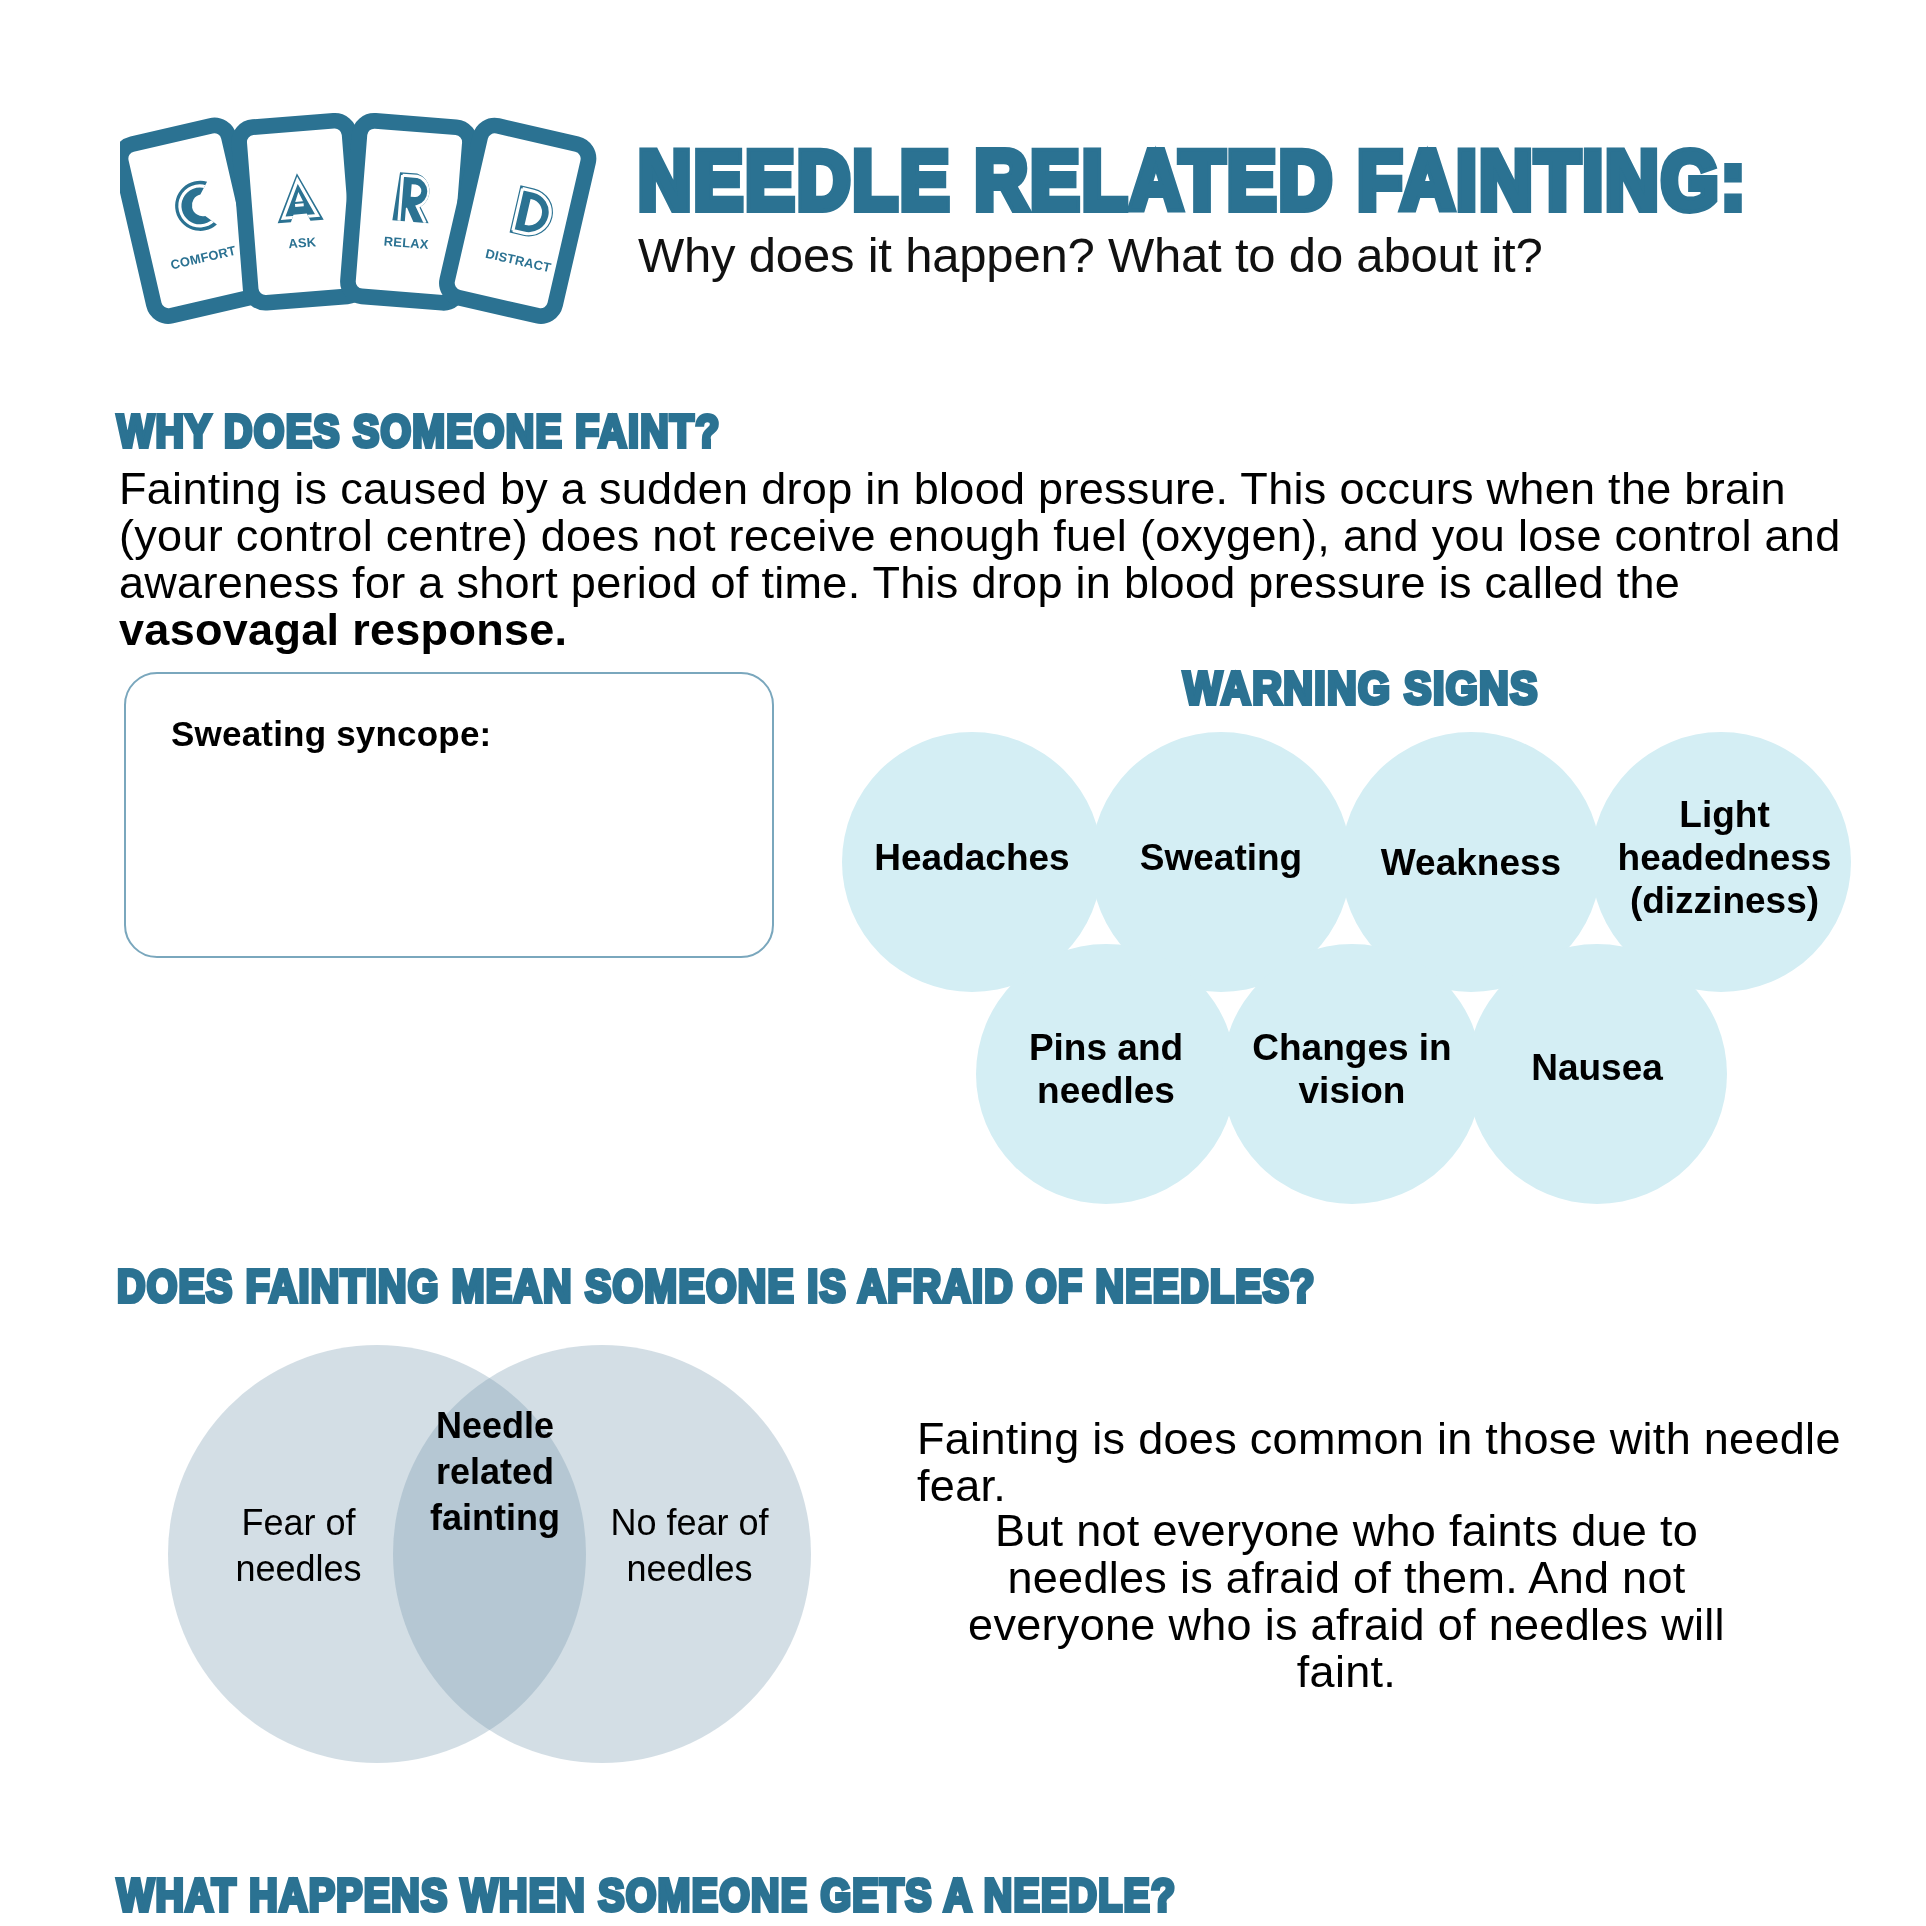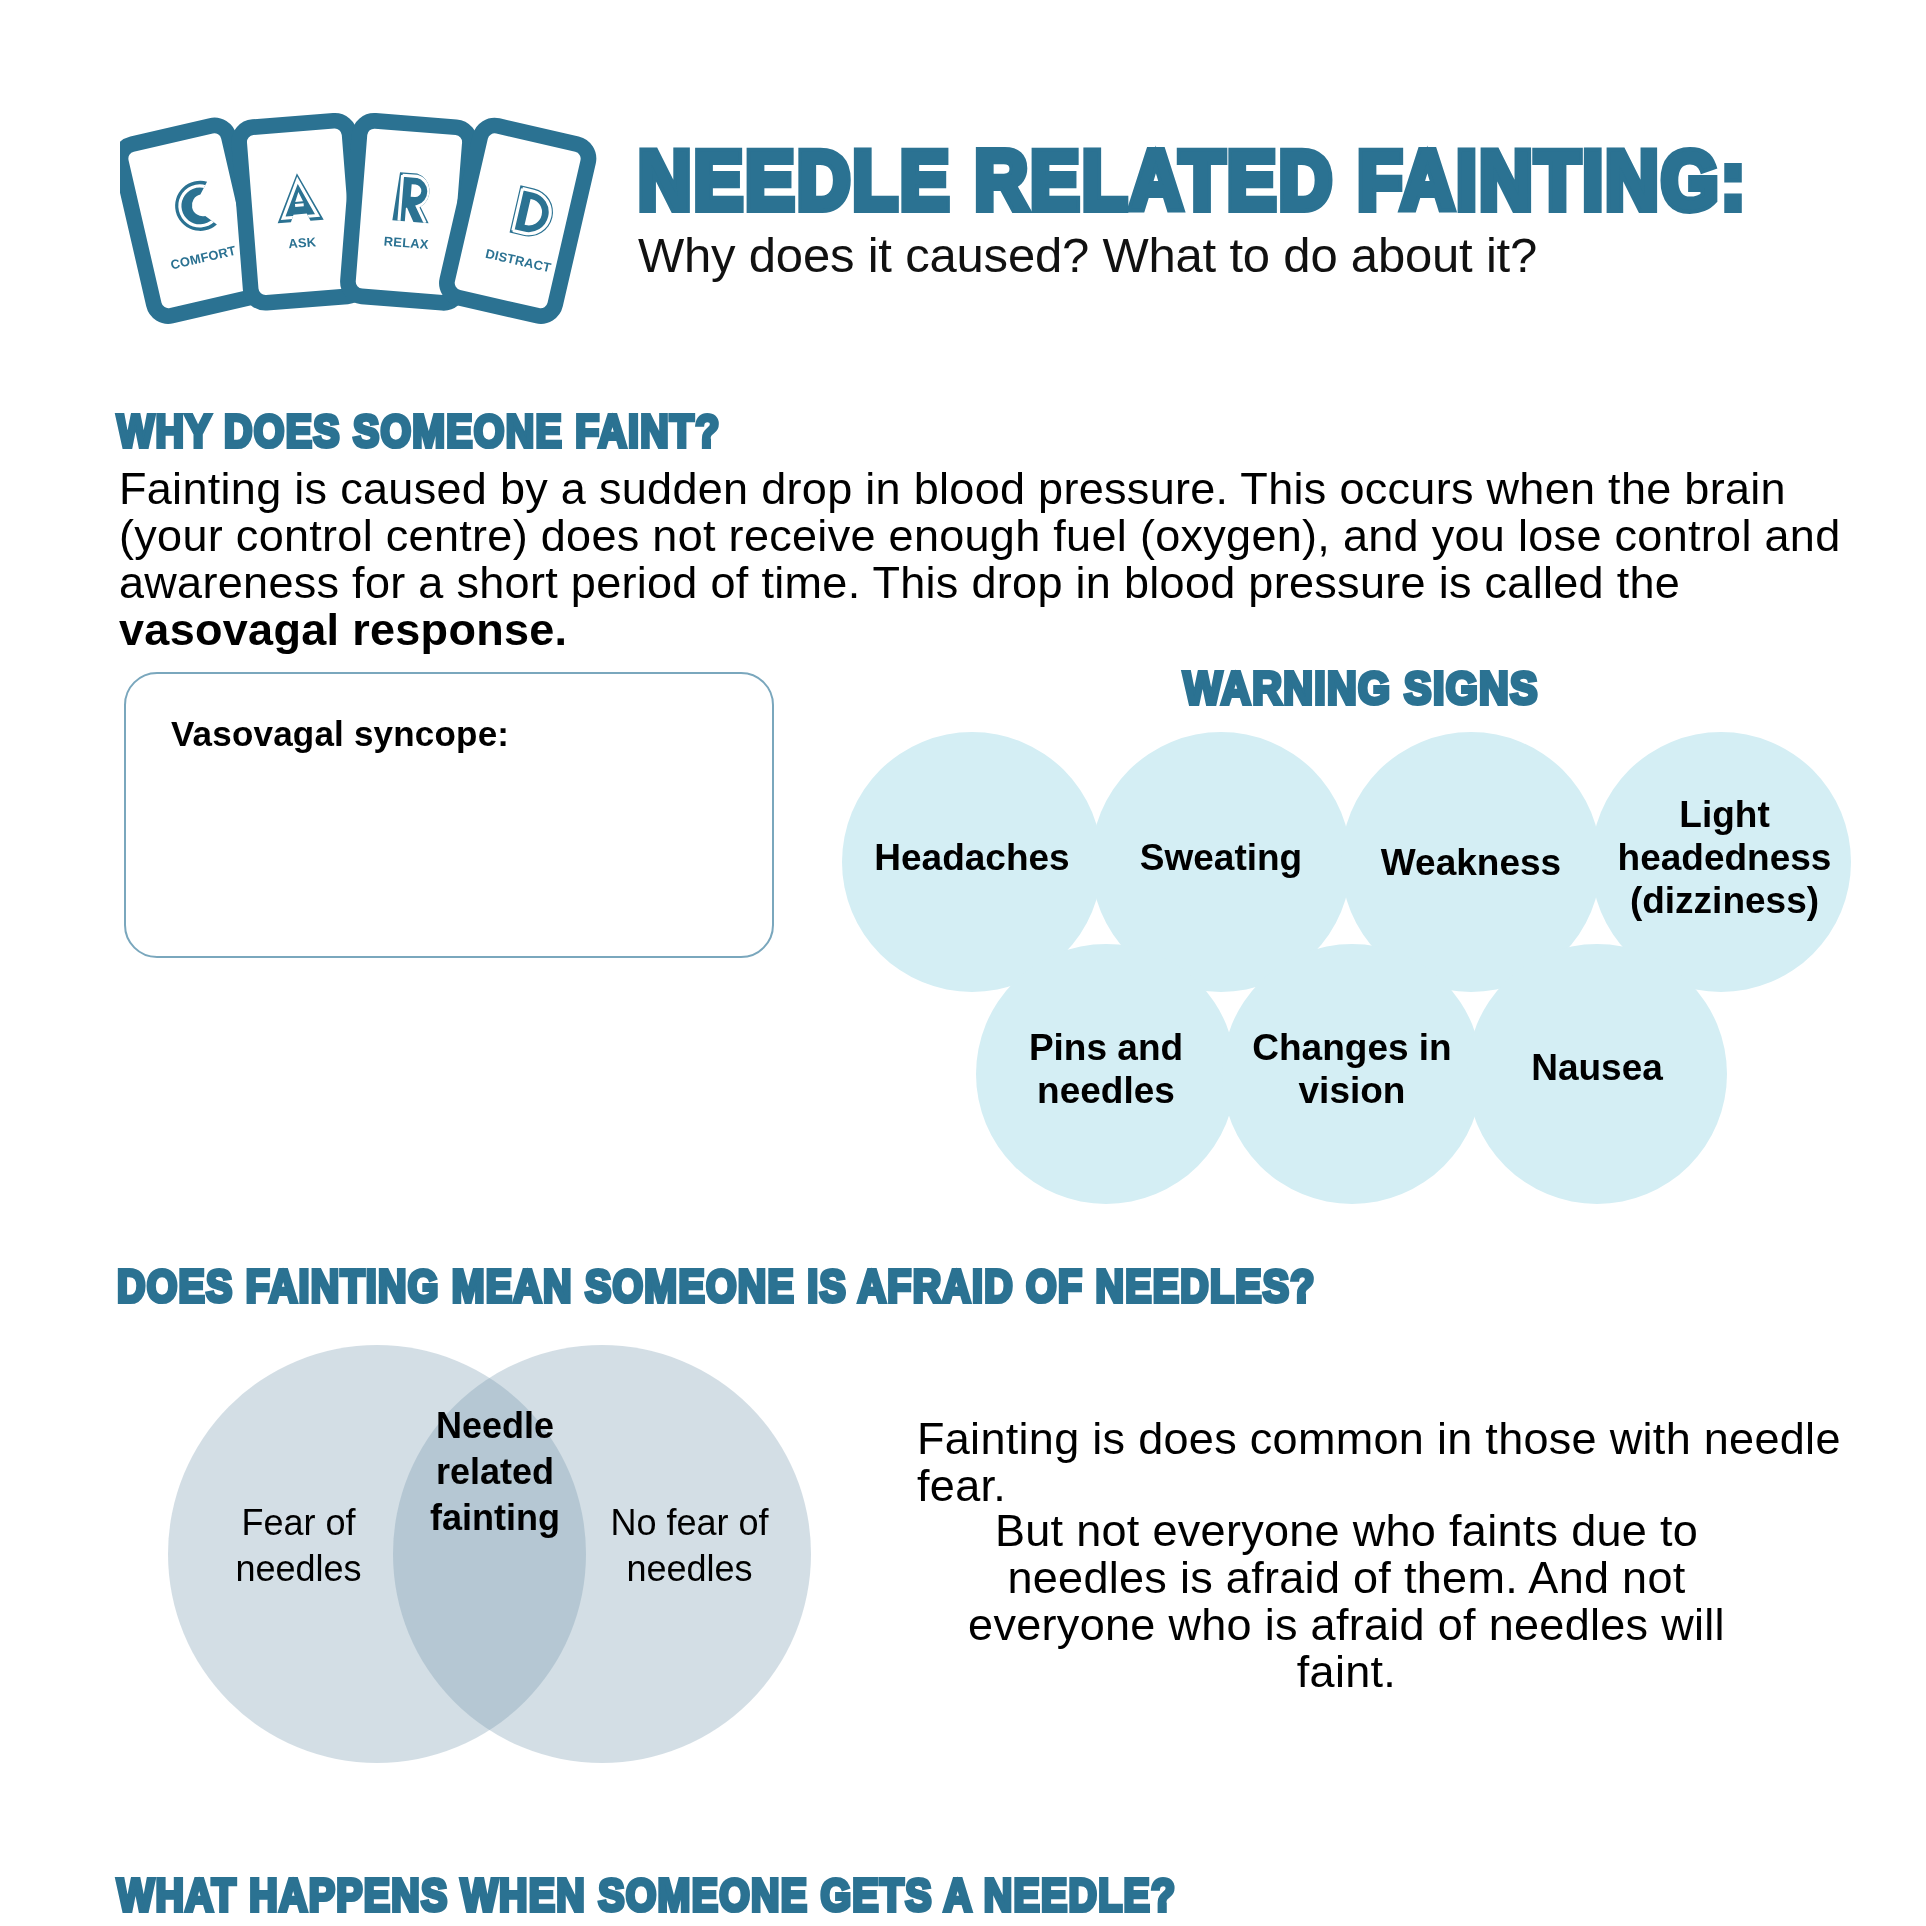--- a/index.html
+++ b/index.html
@@ -87,31 +87,31 @@
   </g>
   <g transform="rotate(13 1015 290)">
     <text class="cw" x="1040" y="400" text-anchor="middle">DISTRACT</text>
     <path class="cl-o" d="M1002 200h36a62 62 0 0 1 0 124h-36zM1035 228v68h3a34 34 0 0 0 0-68z"></path>
     <path class="cl-i" d="M1009 207v110M1009 207h29a55 55 0 0 1 0 110h-29" stroke-width="6" clip-path="url(#clipD)"></path>
   </g>
     </g>
 </svg>
 
 <div class="page-title" style="left:638px;top:139px;">NEEDLE RELATED FAINTING:</div>
-<div class="page-sub" style="left:638px;top:227px;">Why does it caused? What to do about it?</div>
+<div class="page-sub" style="left:638px;top:227px;">Why does it happen? What to do about it?</div>
 
 <div class="sec-head" style="left:117px;top:408px;">WHY DOES SOMEONE FAINT?</div>
 
 <div class="body-copy" style="left:119px;top:465px;width:1734px;max-width:1730px;">
   <span>Fainting is caused by a sudden drop in blood pressure. This occurs when the brain (your control centre) does not receive enough fuel (oxygen), and you lose control and awareness for a short period of time. This drop in blood pressure is called the </span><b>vasovagal response.</b>
 </div>
 
 <div class="def-box" style="left:124px;top:672px;width:650px;height:286px;"></div>
 <div class="def-text" style="left:171px;top:711px;width:570px;">
-  <b>Vasovagal syncope:</b><br>
+  <b>Sweating syncope:</b><br>
 </div>
 
 <div class="sec-head" style="left:1361px;top:665px;font-size:46px;letter-spacing:1.5px;
             transform:translateX(-50%) scaleX(0.894);
             transform-origin:center top;paint-order:stroke fill;
             -webkit-text-stroke:4.2px #2b7292;">WARNING SIGNS</div>
 
 <div>
   <div class="bubble" style="left:842px;top:732px;width:260px;height:260px;"></div>
   <div class="bubble" style="left:1091px;top:732px;width:260px;height:260px;"></div>

